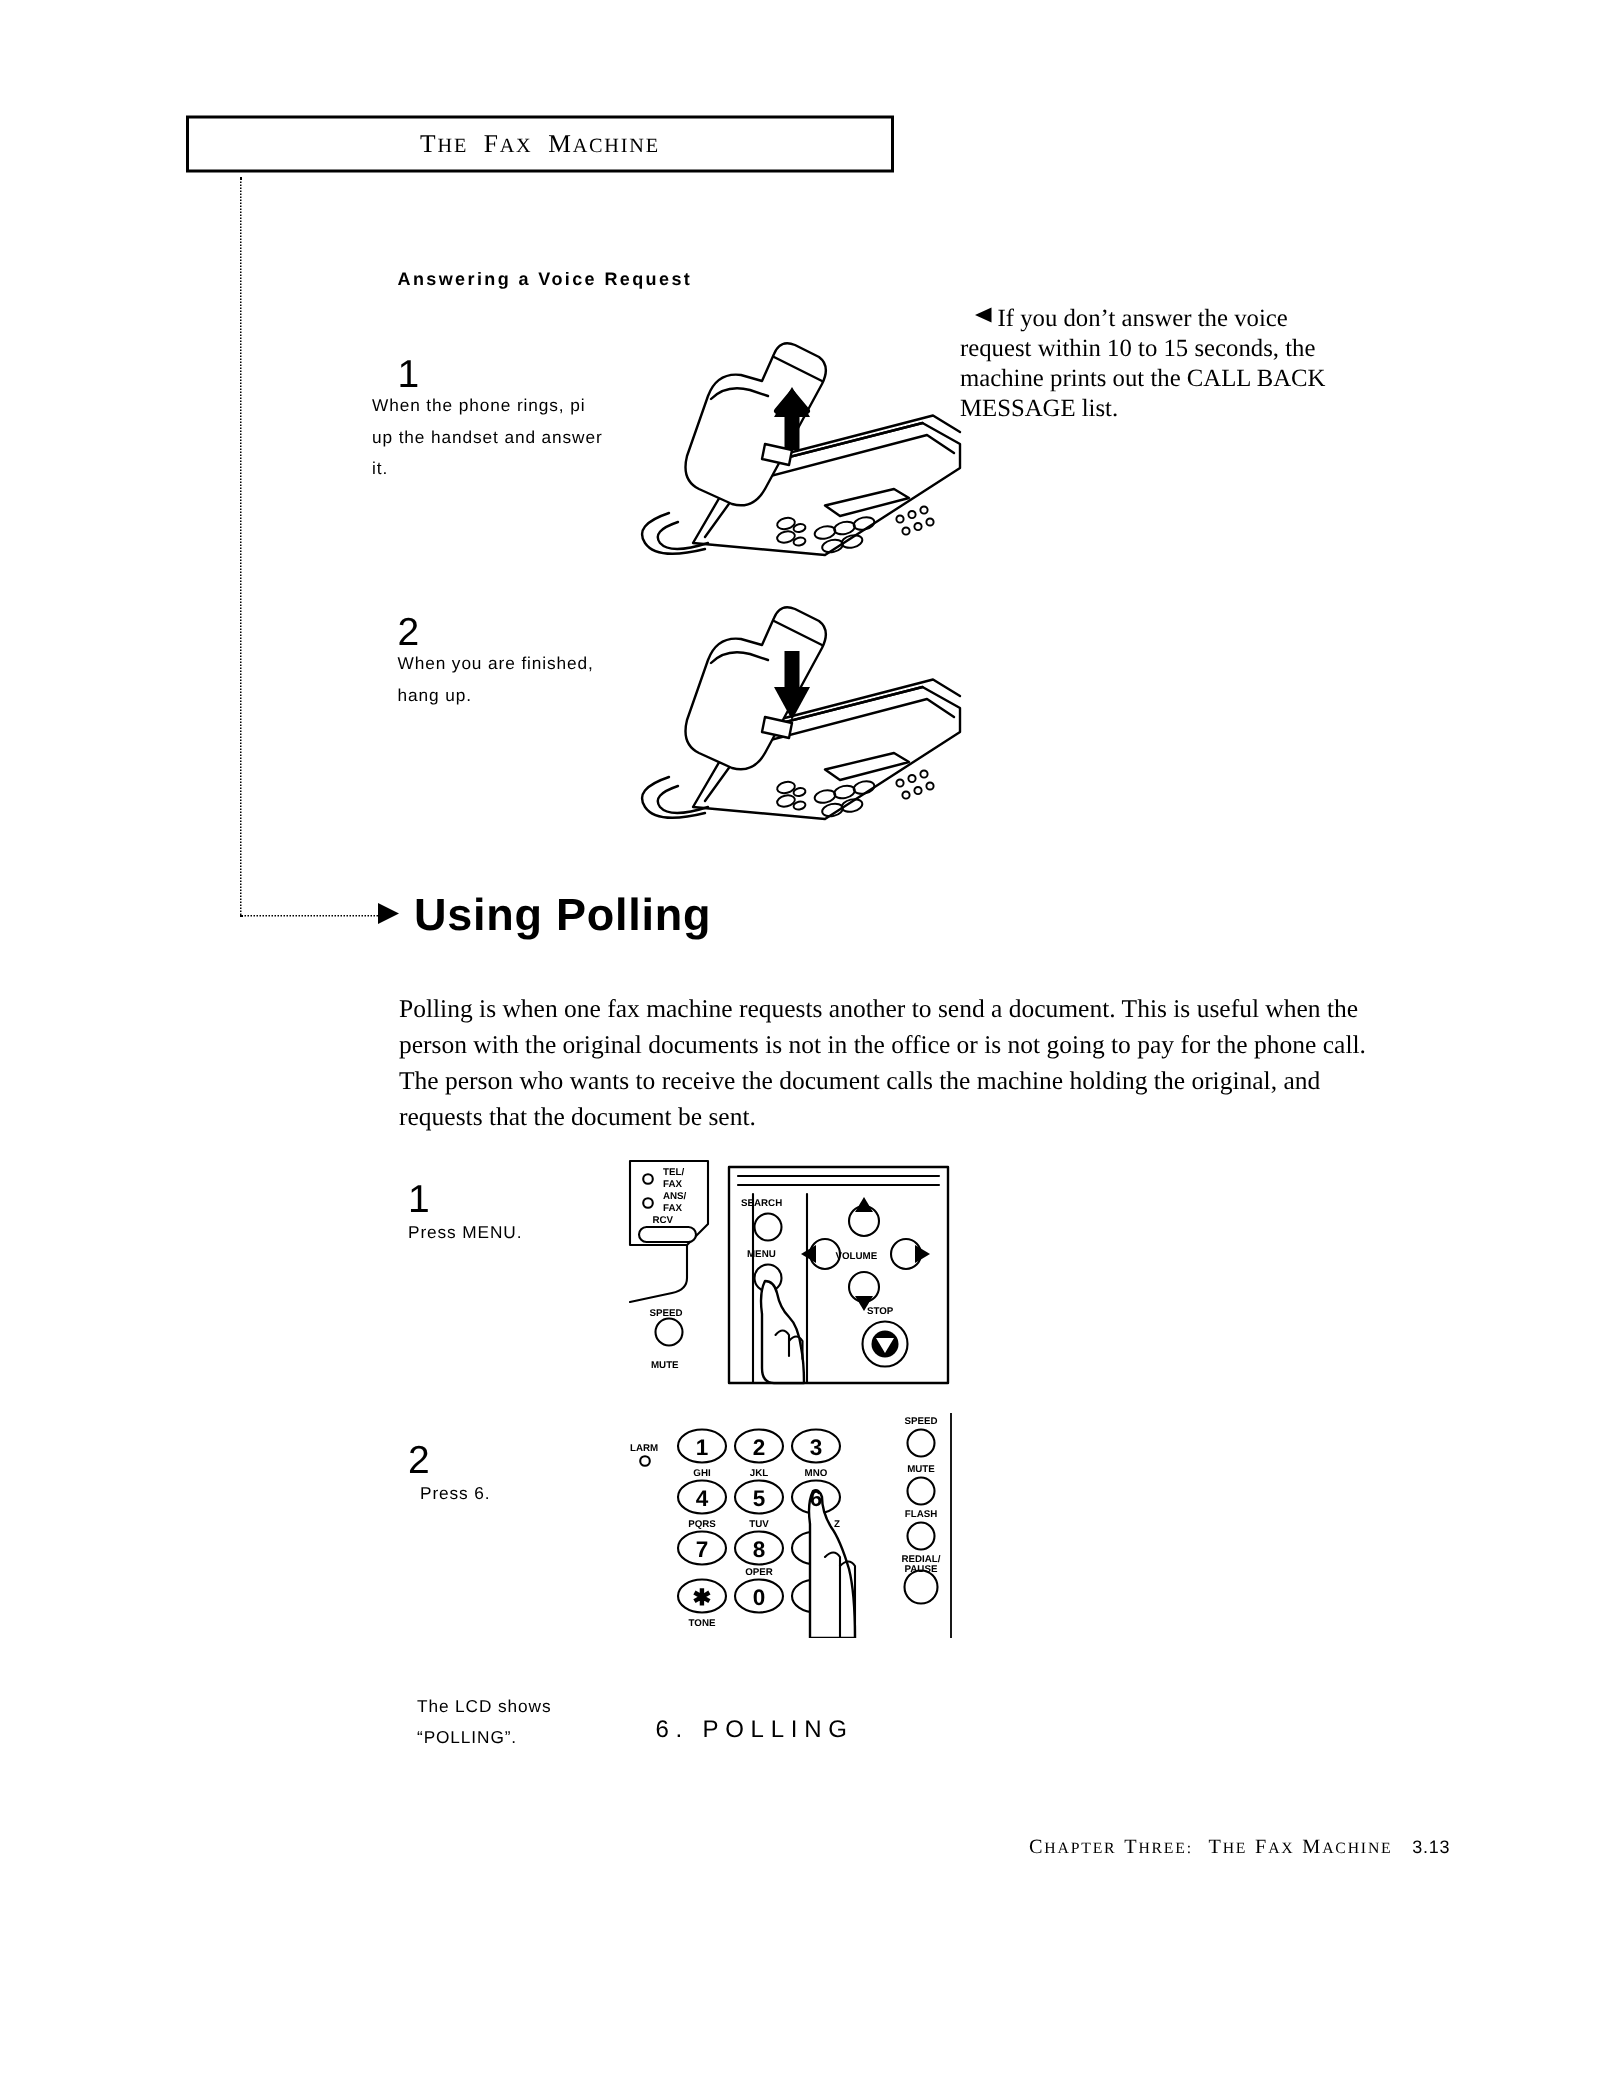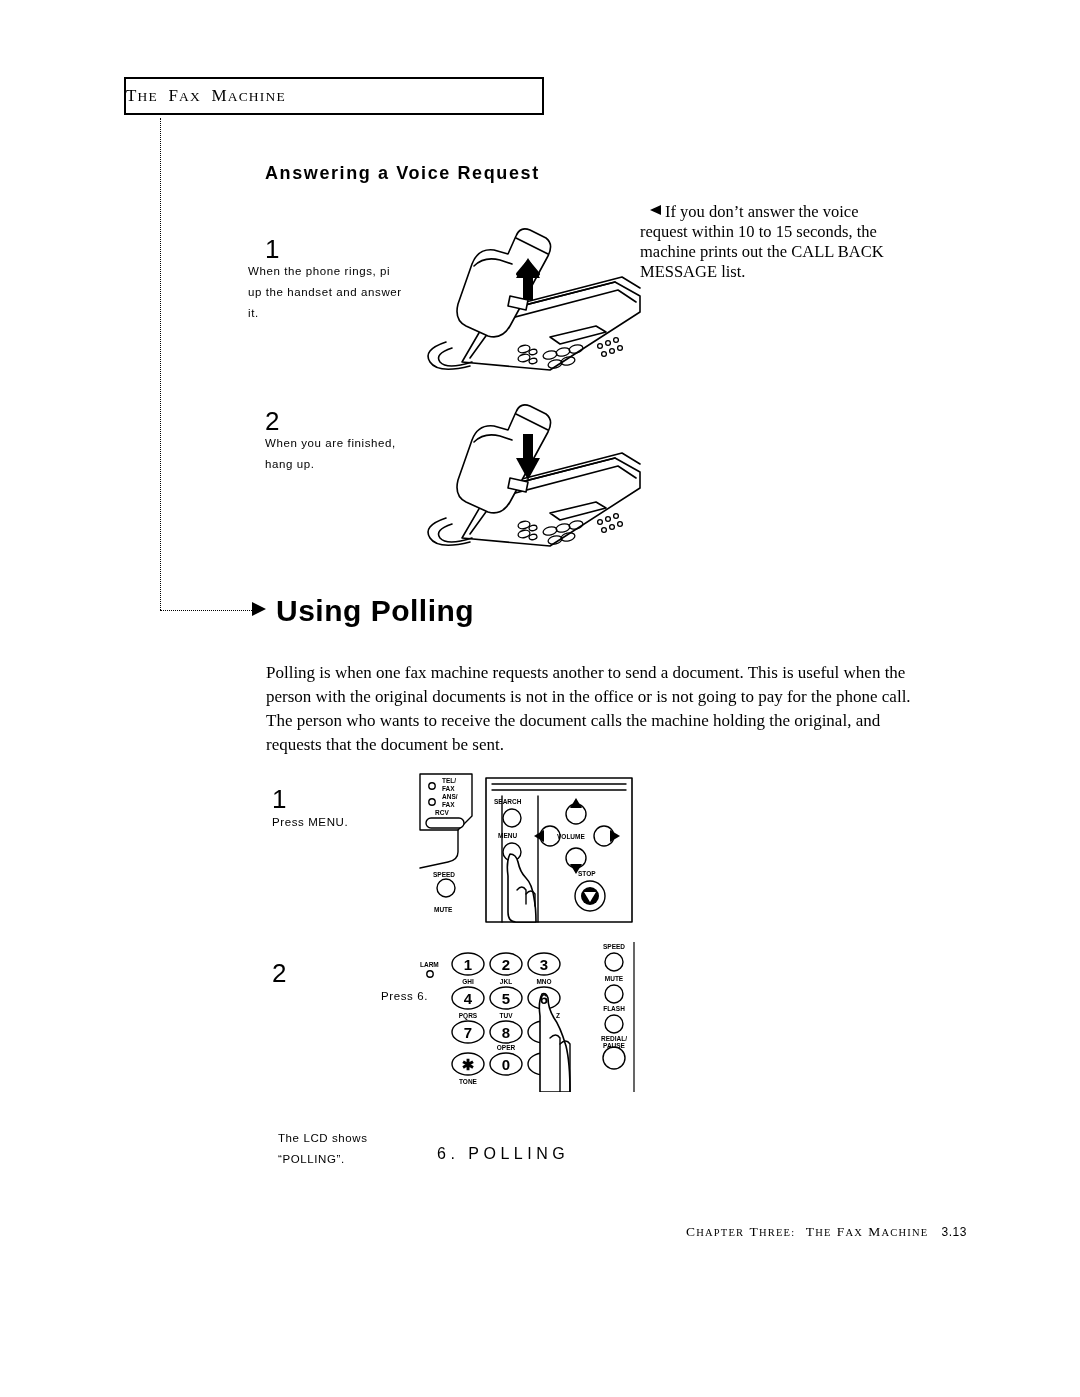--- a/index.html
+++ b/index.html
@@ -18,26 +18,27 @@
   .page {
     position: absolute;
     inset: 0;
   }
 
   
   .header-box {
     position: absolute;
     left: 124px;
     top: 77px;
-    width: 420px;
+    width: 472px;
     height: 38px;
     border: 2px solid #000;
     box-sizing: border-box;
     display: flex;
     align-items: center;
+    justify-content: center;
   }
   .smallcaps {
     font-family: "Liberation Serif", serif;
     letter-spacing: 1.2px;
   }
   .smallcaps .cap { font-size: 17px; }
   .smallcaps .sc  { font-size: 13.5px; }
 
   
   .rail-v {
@@ -63,24 +64,24 @@
     width: 0; height: 0;
     border-top: 7px solid transparent;
     border-bottom: 7px solid transparent;
     border-left: 14px solid #000;
   }
 
   
   .subhead {
     position: absolute;
     left: 265px;
-    top: 163px;
+    top: 179px;
     font-family: "Liberation Sans", sans-serif;
     font-weight: bold;
-    font-size: 18px;
+    font-size: 12px;
     letter-spacing: 1.6px;
     text-align: center;
   }
   .bighead {
     position: absolute;
     left: 276px;
     top: 594px;
     font-family: "Liberation Sans", sans-serif;
     font-weight: bold;
     font-size: 30px;
@@ -350,21 +351,21 @@
         <text x="80" y="66">MENU</text>
         <text x="139" y="67">VOLUME</text>
         <text x="15" y="105">SPEED</text>
         <text x="16" y="140">MUTE</text>
         <text x="160" y="104">STOP</text>
       </g>
     </svg>
   </div>
 
   <div class="step-num" style="left:272px; top:960px;">2</div>
-  <div class="step-text" style="left:268px; top:986px;text-align:right;">Press 6.</div>
+  <div class="step-text" style="left:280px; top:986px;">Press 6.</div>
 
   <div class="illus" style="left:418px; top:942px;">
     <svg width="225" height="150" viewBox="0 0 225 150">
       <g fill="none" stroke="#000" stroke-width="1.4" stroke-linejoin="round" stroke-linecap="round">
 
         <circle cx="12" cy="32" r="3.2"></circle>
 
         <ellipse cx="50" cy="22" rx="16" ry="11"></ellipse>
         <ellipse cx="88" cy="22" rx="16" ry="11"></ellipse>
         <ellipse cx="126" cy="22" rx="16" ry="11"></ellipse>

